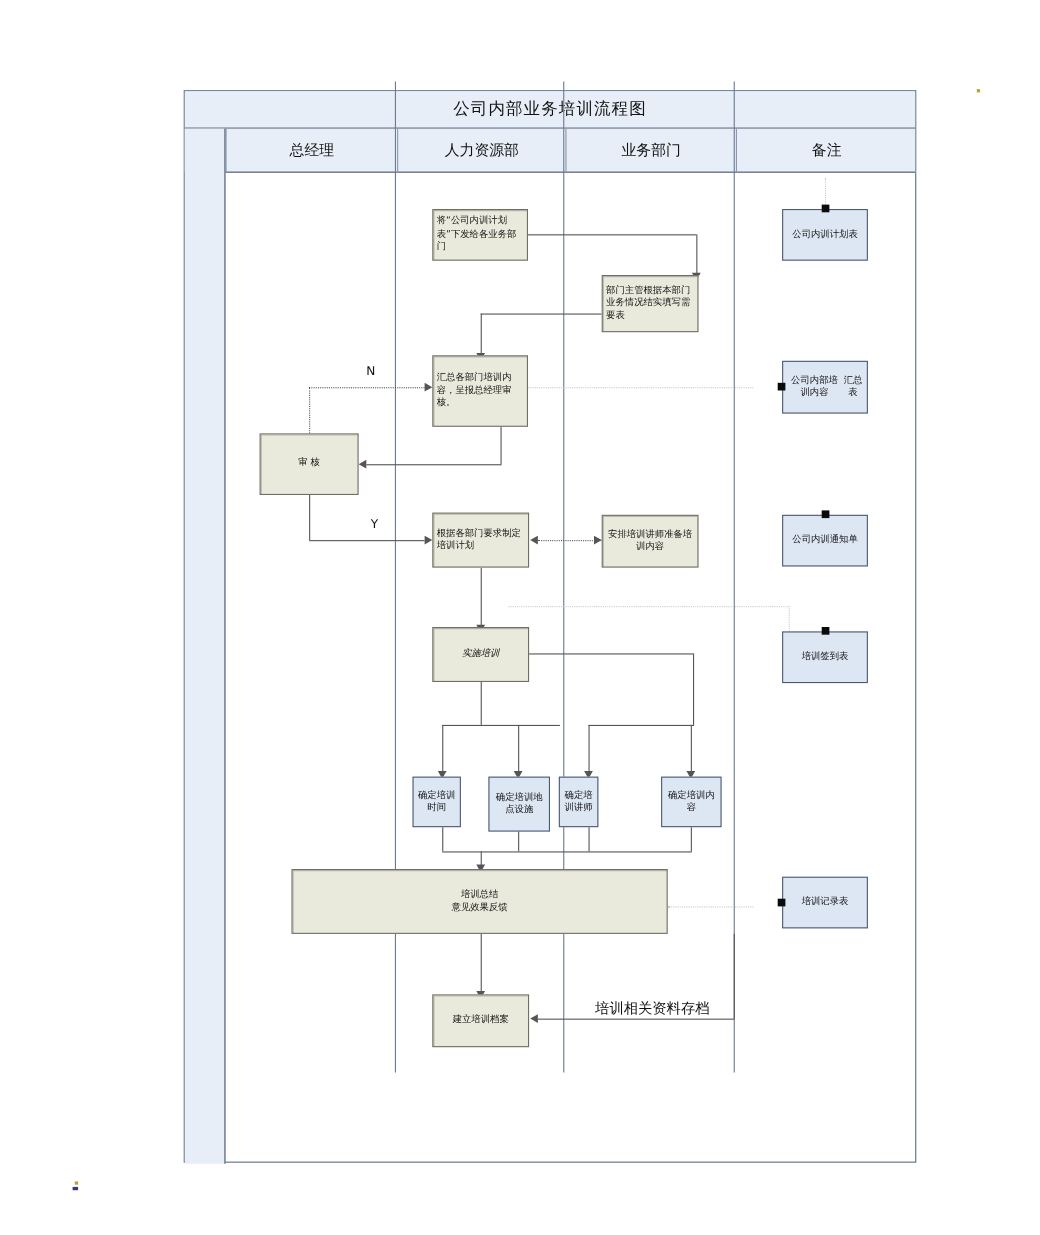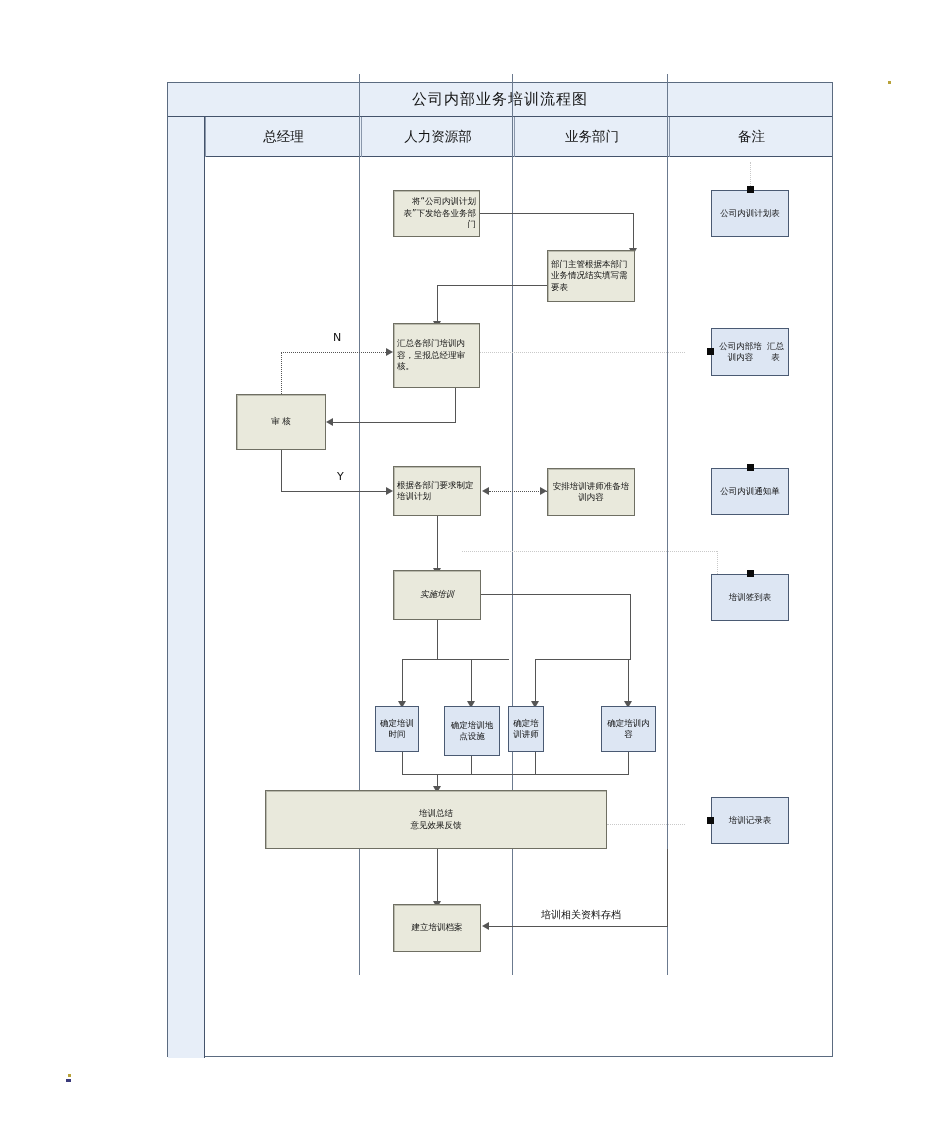--- a/index.html
+++ b/index.html
@@ -44,21 +44,21 @@
   .faint-h{position:absolute;height:0;border-top:1px dotted #c9c9c9;}
   .faint-v{position:absolute;width:0;border-left:1px dotted #c9c9c9;}
 
   .arw{position:absolute;width:0;height:0;}
   .arw-d{border-left:4px solid transparent;border-right:4px solid transparent;border-top:7px solid #555;}
   .arw-r{border-top:4px solid transparent;border-bottom:4px solid transparent;border-left:7px solid #555;}
   .arw-l{border-top:4px solid transparent;border-bottom:4px solid transparent;border-right:7px solid #555;}
 
   .handle{position:absolute;width:7px;height:7px;background:#0a0a0a;}
   .lbl{position:absolute;font-size:11px;color:#111;}
-  .lbl-sm{position:absolute;font-size:10px;color:#111;text-align:right;}
+  .lbl-sm{position:absolute;font-size:13px;color:#111;text-align:right;}
 
   .mark{position:absolute;width:3px;height:3px;}
 </style>
 </head>
 <body>
 
 <div id="page">
 
   <div class="mark" style="left:888px;top:81px;background:#b8a23a;"></div>
   <div class="mark" style="left:68px;top:1074px;background:#b8a23a;"></div>
@@ -144,21 +144,21 @@
   <div class="arw arw-d" style="left:433px;top:786px;"></div>
 
   <div class="ln lnv" style="left:437px;top:849px;height:55px;"></div>
   <div class="arw arw-d" style="left:433px;top:901px;"></div>
 
   <div class="ln lnv" style="left:667px;top:849px;height:77px;"></div>
   <div class="ln lnh" style="left:489px;top:926px;width:179px;"></div>
   <div class="arw arw-l" style="left:482px;top:922px;"></div>
   <div class="lbl-sm" style="left:541px;top:908px;">培训相关资料存档</div>
 
-  <div class="node proc al-left" style="left:393px;top:190px;width:87px;height:47px;text-align:right;">
+  <div class="node proc al-left" style="left:393px;top:190px;width:87px;height:47px;">
     <span>将“公司内训计划表”下发给各业务部门</span>
   </div>
 
   <div class="node proc al-left" style="left:547px;top:250px;width:88px;height:52px;">
     <span>部门主管根据本部门业务情况结实填写需要表</span>
   </div>
 
   <div class="node proc al-left" style="left:393px;top:323px;width:87px;height:65px;">
     <span>汇总各部门培训内容，呈报总经理审核。</span>
   </div>

